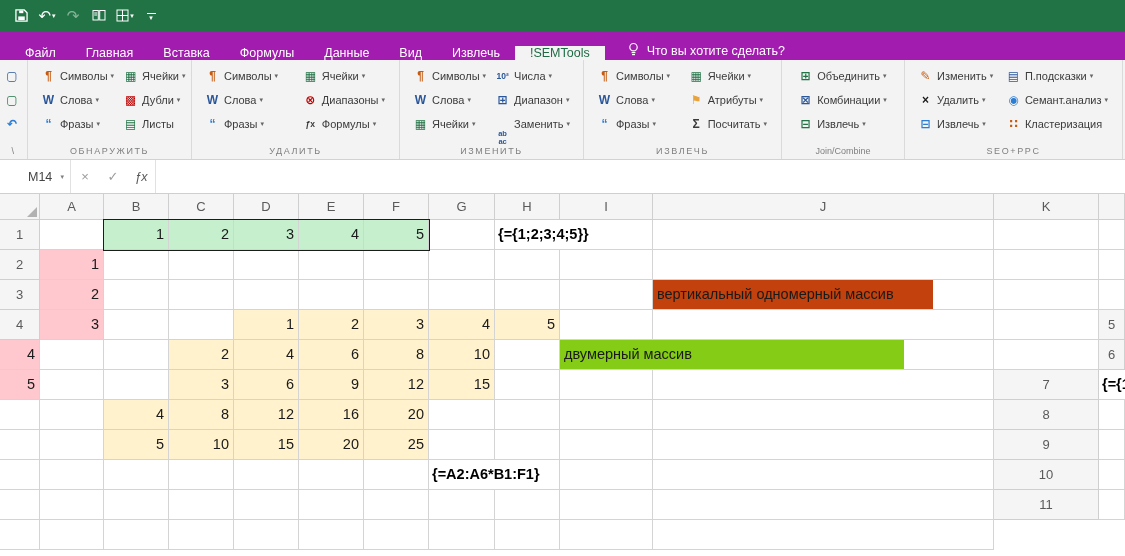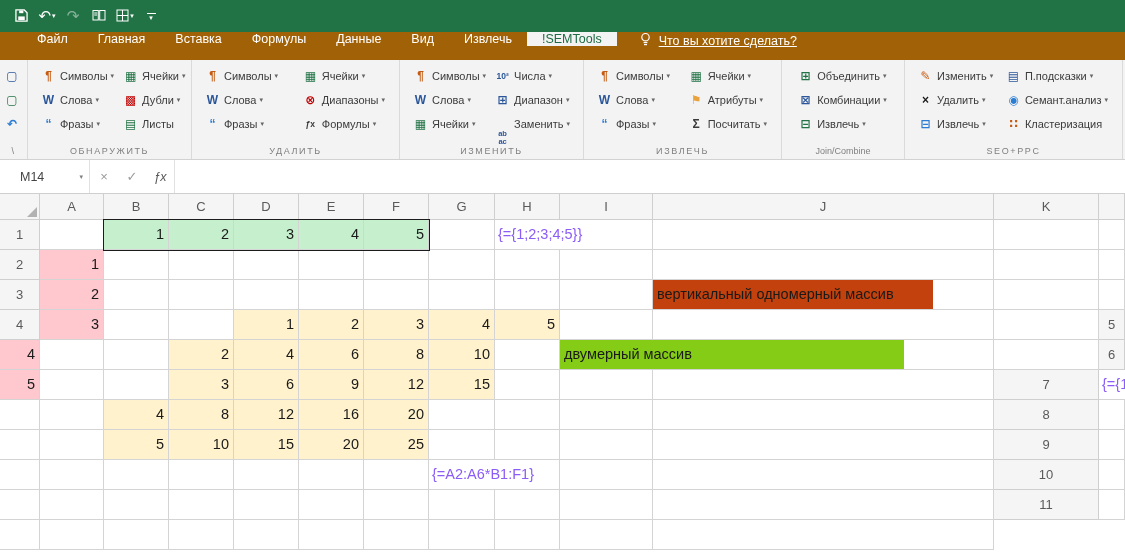--- a/index.html
+++ b/index.html
@@ -10,62 +10,62 @@
   .titlebar{height:32px;background:#217346;display:flex;align-items:center;padding-left:10px;}
   .qat{display:flex;align-items:center;gap:4px;}
   .qat-btn{min-width:22px;height:24px;display:flex;align-items:center;justify-content:center;color:#fff;font-size:15px;}
   .qat-btn.disabled{opacity:.45;}
   .qat-caret{font-size:7px;color:#fff;margin-left:1px;}
   .qat-custom{display:flex;flex-direction:column;align-items:center;}
   .qat-custom .bar{width:9px;border-top:1.5px solid #fff;margin-bottom:1px;}
   .qat-custom .car{font-size:7px;color:#fff;line-height:5px;}
 
   
-  .tabbar{height:28px;background:#a16207;display:flex;align-items:flex-start;padding-left:22px;}
+  .tabbar{height:28px;background:#a21caf;display:flex;align-items:flex-end;padding-left:10px;}
   .tab{display:flex;align-items:center;padding:0 15px;color:#fff;font-size:12.5px;white-space:nowrap;}
   .tab.active{background:#f3f3f3;color:#1e6b43;}
-  .tab-search{display:flex;align-items:center;gap:7px;color:#fff;font-size:12.5px;margin-left:14px;padding:0 8px;white-space:nowrap;text-decoration:underline;}
+  .tab-search{display:flex;align-items:center;gap:7px;color:#fff;font-size:12.5px;margin-left:14px;padding:0 8px;white-space:nowrap;}
 
   
   .ribbon{height:100px;background:#f3f3f3;display:flex;border-bottom:1px solid #d2d2d2;}
   .rgroup{position:relative;display:flex;justify-content:space-between;align-items:flex-start;flex:none;
           padding:4px 10px 18px 8px;border-right:1px solid #dadada;}
   .rgroup.single{justify-content:center;}
   .rgroup.mini{padding:4px 0 18px;}
   .rgroup.mini .rbtn{padding:0;width:100%;justify-content:center;}
   .rcol{display:flex;flex-direction:column;}
   .rbtn{display:flex;align-items:center;height:24px;padding:0 4px;font-size:11px;color:#3b3b3b;white-space:nowrap;}
   .ric{width:17px;display:flex;justify-content:center;align-items:center;margin-right:3px;font-weight:bold;font-size:12px;line-height:1;}
   .ric.small{font-size:8.5px;}
   .ric.stack{flex-direction:column;font-size:7.5px;line-height:7.5px;}
   .rcaret{font-size:7px;color:#666;margin-left:3px;}
   .gcaption{position:absolute;left:0;right:0;bottom:3px;text-align:center;font-size:9px;color:#7f7f7f;}
   .gcaption.spaced{letter-spacing:1.6px;}
 
   
   .fbar{height:34px;background:#fff;display:flex;align-items:stretch;border-bottom:1px solid #cfcfcf;}
-  .namebox{width:90px;display:flex;align-items:center;padding-left:20px;font-size:12.5px;color:#444;
+  .namebox{width:71px;display:flex;align-items:center;padding-left:28px;font-size:12.5px;color:#444;
            border-right:1px solid #e1e1e1;position:relative;}
   .nb-caret{position:absolute;right:6px;top:13px;font-size:7px;color:#808080;}
   .fb-btn{width:28px;display:flex;align-items:center;justify-content:center;font-size:13px;color:#9b9b9b;}
   .fb-btn.fx{color:#595959;font-size:12.5px;font-style:italic;}
   .fb-input{flex:1;border-left:1px solid #e1e1e1;background:#fff;}
 
   
   .sheet{position:relative;display:grid;grid-template-rows:26px repeat(11,30px);background:#fff;}
   .hc{background:#f5f5f5;border-right:1px solid #cfcfcf;border-bottom:1px solid #cfcfcf;display:flex;
       align-items:center;justify-content:center;font-size:13px;color:#5a5a5a;position:relative;}
   .corner-tri{position:absolute;right:2px;bottom:2px;width:0;height:0;border-left:10px solid transparent;border-bottom:10px solid #b2b2b2;}
   .bc{border-right:1px solid #d4d4d4;border-bottom:1px solid #d4d4d4;font-size:14.5px;color:#1a1a1a;
       line-height:29px;padding:0 4px;white-space:nowrap;overflow:visible;}
   .num{text-align:right;}
   .fill-green{background:#c6efce;}
   .fill-pink{background:#ffc7ce;}
   .fill-yellow{background:#fff2cc;}
-  .formula{color:#8b5cf6;}
+  .formula{color:#000000;font-weight:bold;}
   .spill,.label{position:relative;z-index:2;padding:0;}
   .sp{display:inline-block;height:29px;white-space:nowrap;}
   .spill .sp{background:#fff;padding:0 3px;}
   .label .sp{padding:0 4px;}
   .label-pink .sp{background:#c2410c;min-width:280px;}
   .label-green .sp{background:#c6efce;min-width:337px;}
   .label-yellow .sp{background:#84cc16;min-width:344px;}
   .range-outline{position:absolute;border:1.5px solid #1c1c1c;pointer-events:none;z-index:3;}
 </style>
 </head>

